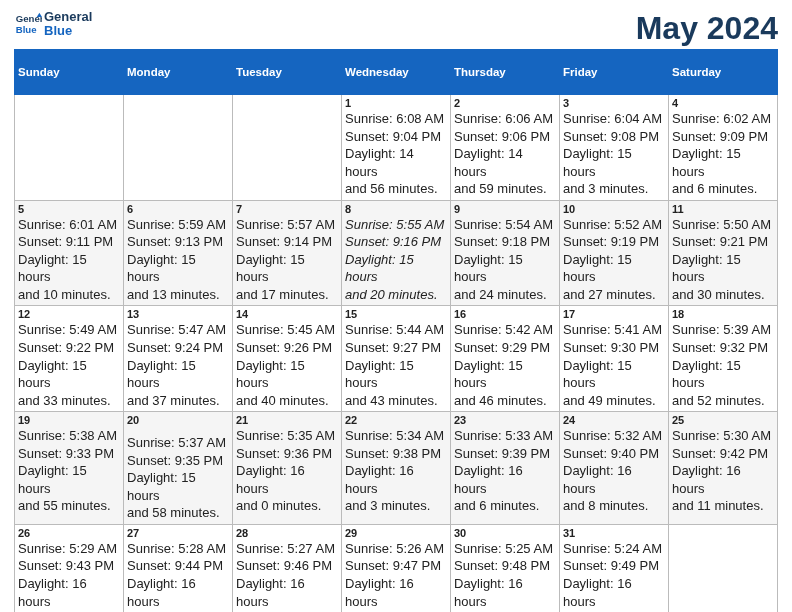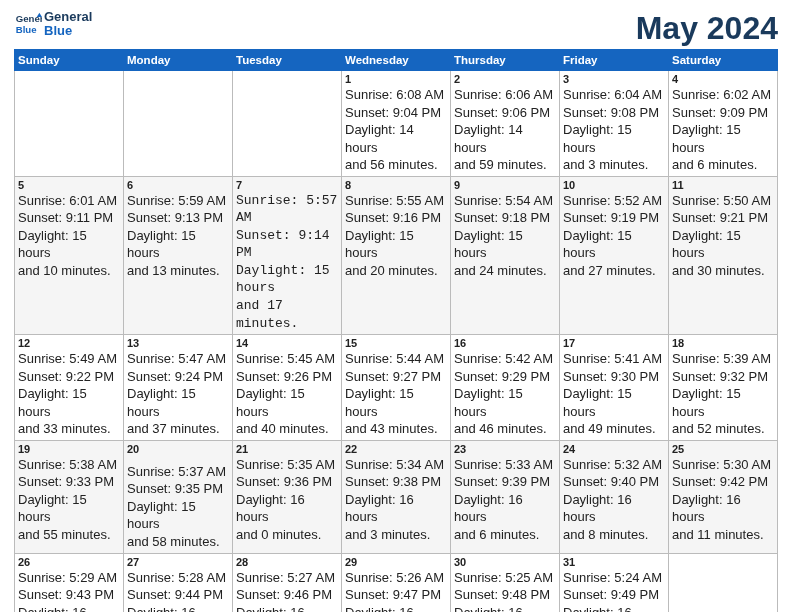--- a/index.html
+++ b/index.html
@@ -44,21 +44,21 @@
     table {
       width: 100%;
       border-collapse: collapse;
       table-layout: fixed;
     }
     thead tr th {
       background: #1565c0;
       color: #fff;
       font-size: 11.5px;
       font-weight: bold;
-      padding: 4px 3px;
+      padding: 16px 3px;
       text-align: left;
       border: 1px solid #1565c0;
     }
     tbody tr td {
       vertical-align: top;
       border: 1px solid #bbb;
       padding: 2px 3px;
       font-size: 9.5px;
       color: #222;
       height: 78px;
@@ -158,28 +158,28 @@
           </td>
           <td>
             <span class="day-num">6</span>
             <div class="day-info" style="white-space: pre-line;">Sunrise: 5:59 AM
 Sunset: 9:13 PM
 Daylight: 15 hours
 and 13 minutes.</div>
           </td>
           <td>
             <span class="day-num">7</span>
-            <div class="day-info" style="white-space: pre-line; font-family: Liberation Mono, monospace;">Sunrise: 5:57 AM
+            <div class="day-info" style="white-space: pre-line;">Sunrise: 5:57 AM
 Sunset: 9:14 PM
 Daylight: 15 hours
 and 17 minutes.</div>
           </td>
           <td>
             <span class="day-num">8</span>
-            <div class="day-info" style="white-space: pre-line;">Sunrise: 5:55 AM
+            <div class="day-info" style="white-space: pre-line; font-style: italic;">Sunrise: 5:55 AM
 Sunset: 9:16 PM
 Daylight: 15 hours
 and 20 minutes.</div>
           </td>
           <td>
             <span class="day-num">9</span>
             <div class="day-info" style="white-space: pre-line;">Sunrise: 5:54 AM
 Sunset: 9:18 PM
 Daylight: 15 hours
 and 24 minutes.</div>

